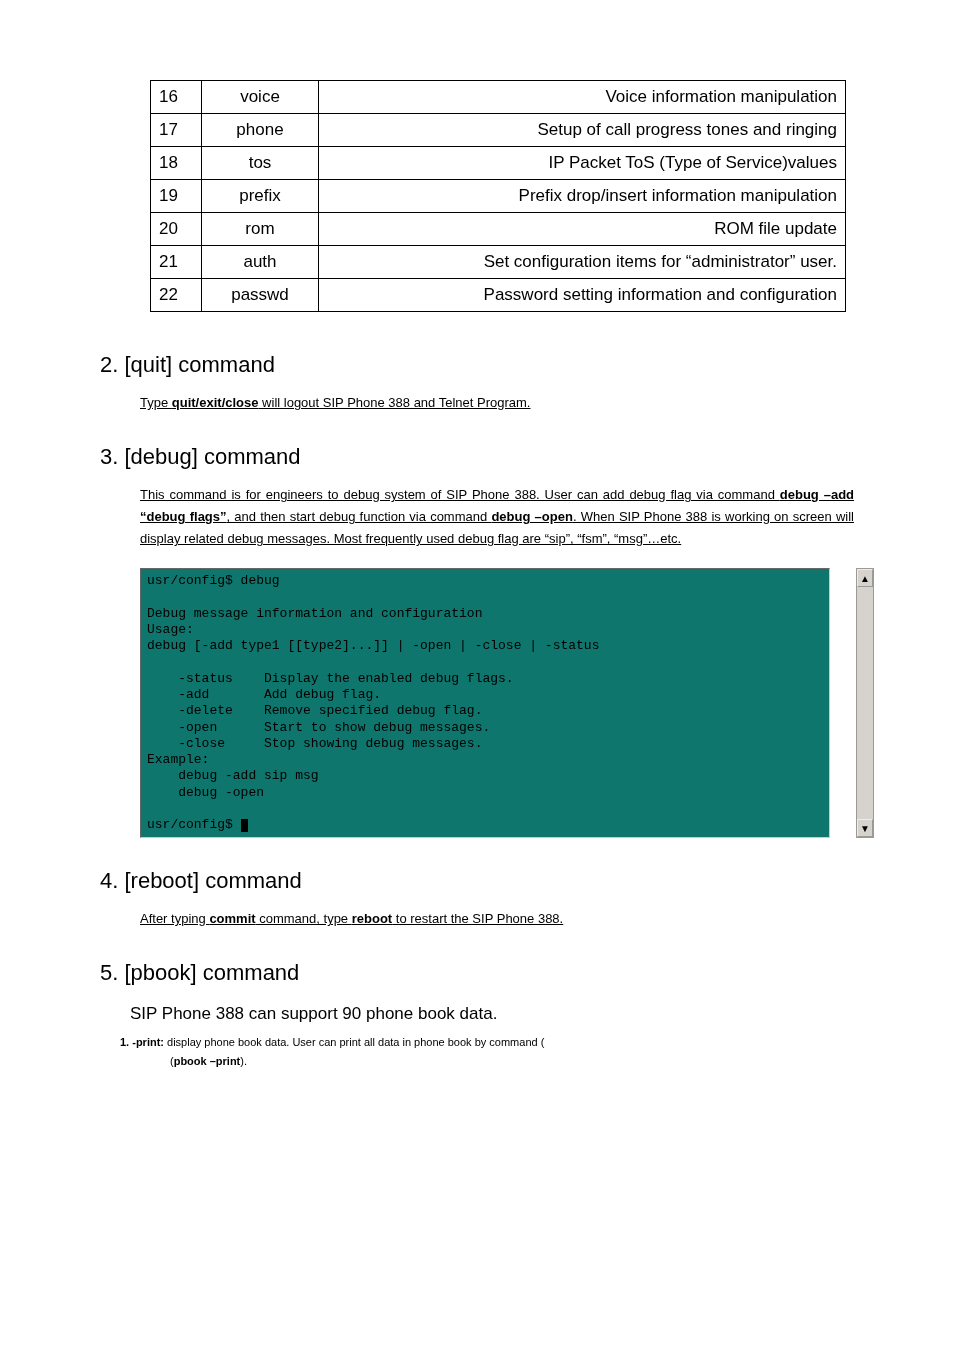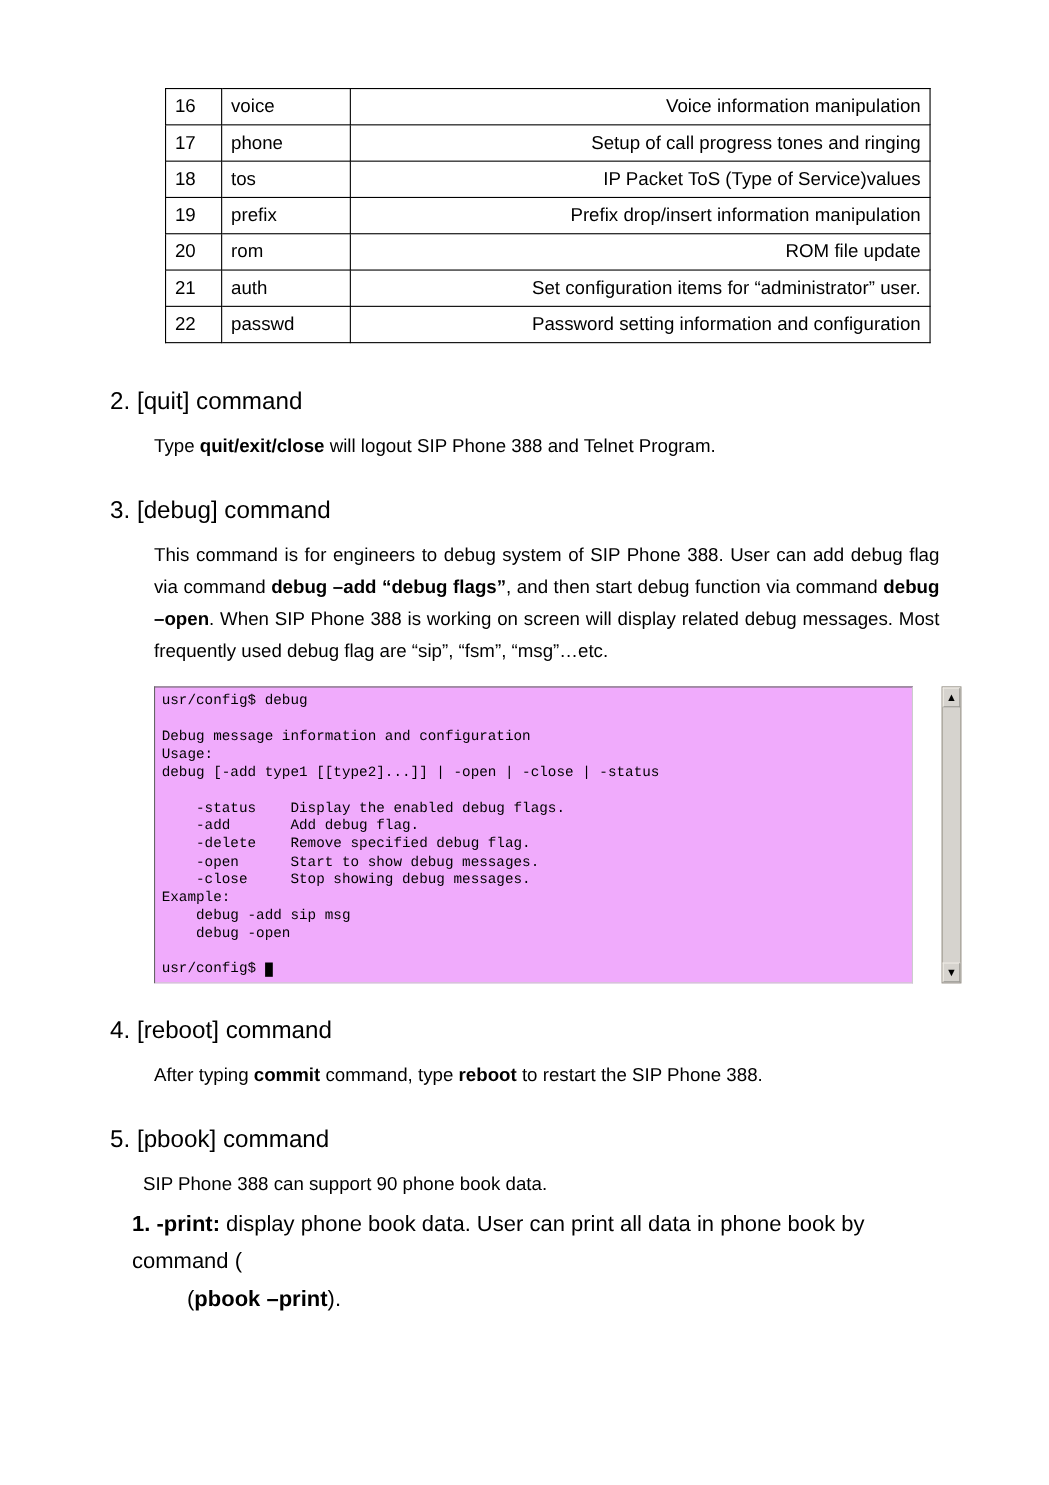--- a/index.html
+++ b/index.html
@@ -20,55 +20,56 @@
     margin-left: 50px;
     margin-bottom: 40px;
   }
   table.cmd-table td {
     border: 1px solid #000;
     padding: 6px 8px;
     font-size: 17px;
     vertical-align: middle;
   }
   table.cmd-table td.num { width: 34px; text-align: left; }
-  table.cmd-table td.cmd { width: 100px; text-align: left; }
+  table.cmd-table td.cmd { width: 100px; text-align: center; }
   table.cmd-table td.desc { text-align: right; }
 
   h2.section {
     font-size: 22px;
     font-weight: normal;
     margin: 30px 0 14px 0;
   }
   p.body {
-    font-size: 17px;
+    font-size: 13px;
     margin: 0 0 18px 40px;
     line-height: 1.7;
     text-align: justify;
+    text-decoration: underline;
   }
   p.body2 {
     font-size: 17px;
     margin: 0 0 4px 30px;
     line-height: 1.7;
   }
   p.body3 {
-    font-size: 20px;
+    font-size: 11px;
     margin: 0 0 0px 20px;
     line-height: 1.7;
   }
   .indent-sub {
     margin-left: 50px;
   }
   .bold { font-weight: bold; }
 
   .terminal-wrap {
     margin: 10px 0 20px 40px;
     position: relative;
   }
   .terminal {
-    background: #f0abfc;
+    background: #0f766e;
     border: 1px solid #888;
     border-top-color: #666;
     border-left-color: #666;
     border-right-color: #ccc;
     border-bottom-color: #ccc;
     font-family: "Courier New", monospace;
     font-size: 13px;
     line-height: 1.25;
     padding: 4px 6px;
     white-space: pre;

